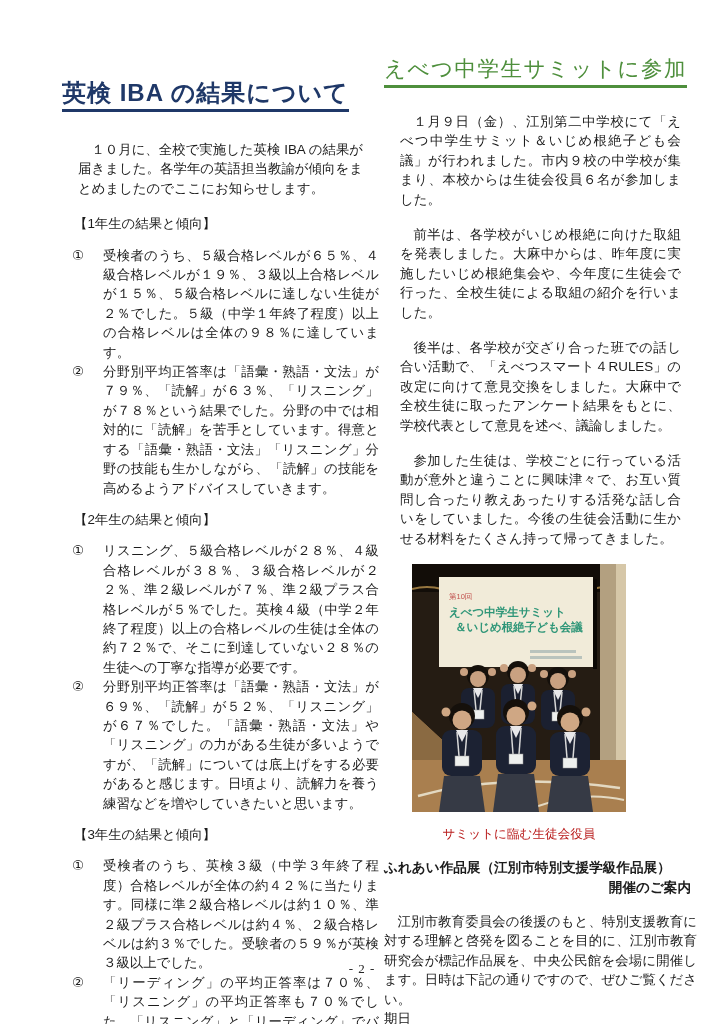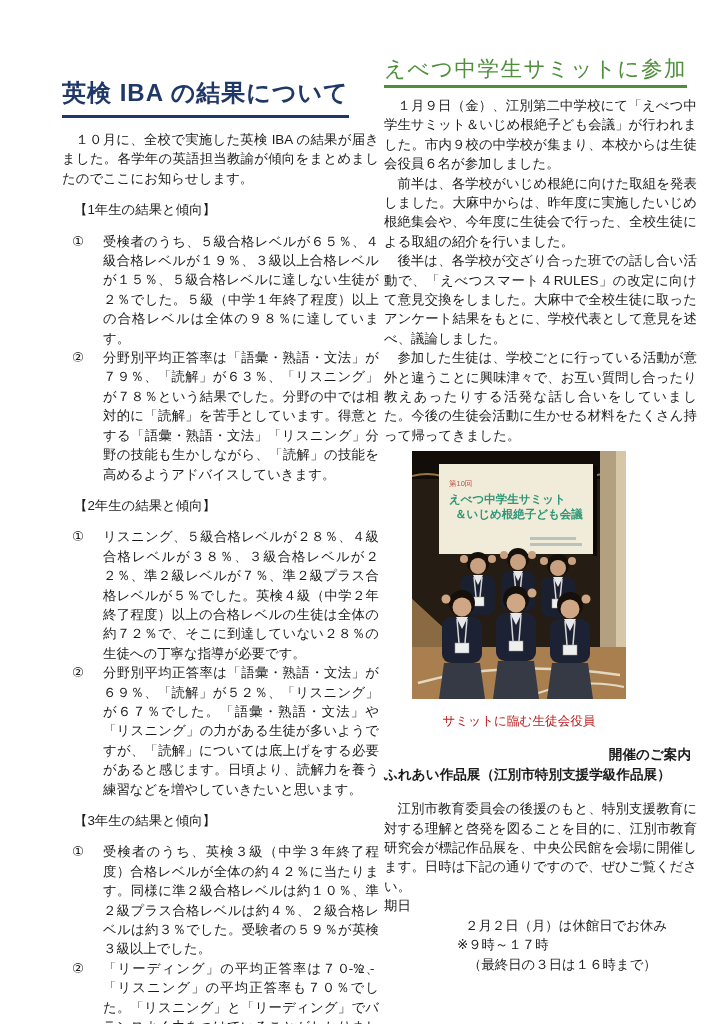--- a/index.html
+++ b/index.html
@@ -19,35 +19,35 @@
   
   .col-left{position:absolute;left:62px;top:78px;width:317px;}
   .col-right{position:absolute;left:384px;top:56px;width:313px;}
 
   
   .title-left{
     display:inline-block;
     font-size:24px;font-weight:bold;line-height:1.25;
     color:var(--title-left);
     border-bottom:3px solid var(--title-left);
-    padding-bottom:7px;letter-spacing:1px;
+    padding-bottom:1px;letter-spacing:1px;
     margin:0 0 12px 0;
   }
   .title-right{
     display:inline-block;
     font-size:21.5px;font-weight:normal;line-height:1.3;
     color:var(--title-right);
     border-bottom:3px solid var(--title-right);
     padding-bottom:1px;letter-spacing:1.5px;
     margin:0 0 8px 0;
   }
 
   
   .body-text{font-size:13.4px;line-height:19.4px;text-align:justify;}
-  .para{margin:0;text-indent:1em;}
+  .para{margin:16px;text-indent:1em;}
   .sec-heading{margin:12px;font-size:13.4px;line-height:19.4px;font-weight:normal;}
   .item{display:flex;align-items:flex-start;padding-left:10px;}
   .item .marker{flex:none;width:31px;}
   .item .item-text{flex:1;text-align:justify;}
 
   
   .photo-wrap{width:214px;margin:6px 0 0 28px;}
   .photo-frame{width:214px;height:248px;display:block;}
   .photo-caption{
     width:214px;text-align:center;
@@ -219,22 +219,22 @@
             <line x1="163" y1="170" x2="161" y2="194" stroke="#d8d8d8" stroke-width="1.5"></line>
           <rect x="151" y="194" width="14" height="10" fill="#eef0ee" stroke="#999" stroke-width="0.5"></rect>
           <polygon points="140,212 176,212 181,248 135,248" fill="#363a45"></polygon>
         </g>
       </svg>
       <div class="photo-caption">サミットに臨む生徒会役員</div>
     </div>
 
     
     <div class="notice body-text">
+      <p class="notice-title">ふれあい作品展（江別市特別支援学級作品展）</p>
       <p class="notice-title notice-title-line2">開催のご案内</p>
-      <p class="notice-title">ふれあい作品展（江別市特別支援学級作品展）</p>
       <p class="para notice-body">江別市教育委員会の後援のもと、特別支援教育に対する理解と啓発を図ることを目的に、江別市教育研究会が標記作品展を、中央公民館を会場に開催します。日時は下記の通りですので、ぜひご覧ください。</p>
       <div class="sched">
         <div class="sched-line1">
           <span class="sched-label">期日</span>
         </div>
         <div class="sched-indent1">２月２日（月）は休館日でお休み</div>
         <div class="sched-indent2">※９時～１７時</div>
         <div class="sched-indent3">（最終日の３日は１６時まで）</div>
       </div>
     </div>

